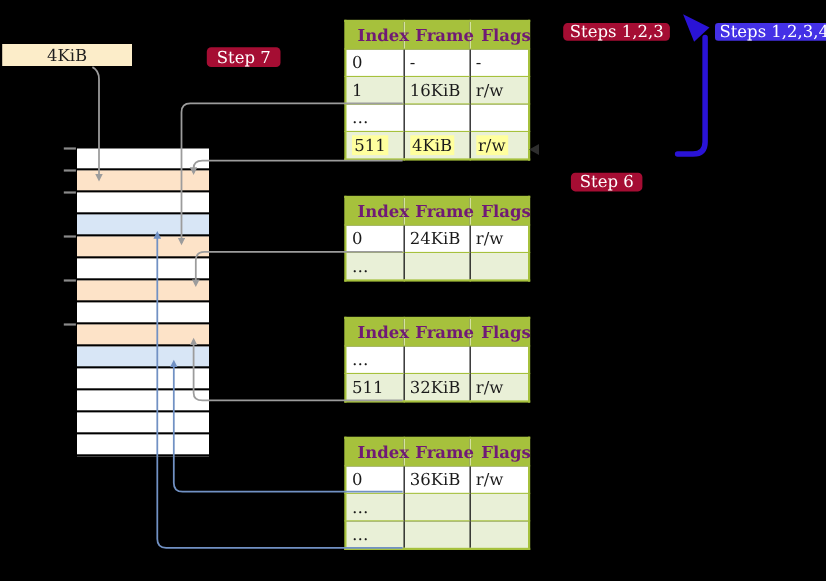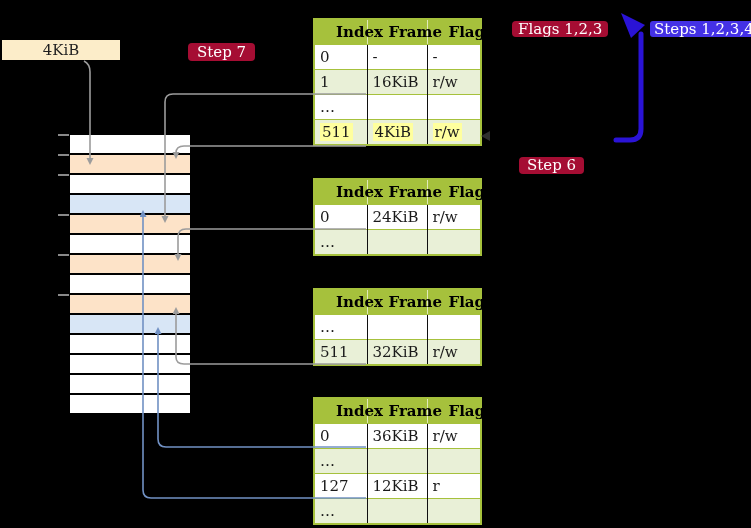--- a/index.html
+++ b/index.html
@@ -21,43 +21,43 @@
   
   #mem{position:absolute;left:70px;top:135px;width:120px;height:280px;background:#000;}
   .mrow{height:20px;box-sizing:border-box;border-bottom:2px solid #000;}
   .mrow.white{background:#ffffff;}
   .mrow.orange{background:var(--c-mem-orange,#fde3c8);}
   .mrow.blue{background:var(--c-mem-blue,#d8e6f6);}
 
   
   table.pt{position:absolute;border-collapse:collapse;table-layout:fixed;width:167px;
            border:2px solid var(--c-table-green,#a6c13c);font-size:15px;color:#1a1a1a;}
-  table.pt th{background:var(--c-table-green,#a6c13c);color:#000000;font-weight:bold;
-              height:24px;text-align:center;padding:0 0 0 21px;
+  table.pt th{background:var(--c-table-green,#a6c13c);color:#701a75;font-weight:bold;
+              height:24px;text-align:center;padding:0 0 0 10px;
               border-right:1px solid rgba(255,255,255,.65);border-bottom:1px solid var(--c-table-green,#a6c13c);}
   table.pt td{height:24px;background:#fff;padding:0 0 0 5px;
               border-right:1px solid #101010;border-top:1px solid var(--c-table-green,#a6c13c);}
   table.pt th:last-child, table.pt td:last-child{border-right:none;}
   table.pt col.c-index{width:53px;} table.pt col.c-frame{width:60px;} table.pt col.c-flags{width:54px;}
   table.pt tr.tint td{background:var(--c-table-row-tint,#e9f0d7);}
   .hl{background:var(--c-highlight-yellow,#ffff9e);padding:0 2px;}
   #t1{left:313px;top:18px;} #t2{left:313px;top:178px;}
   #t3{left:313px;top:288px;} #t4{left:313px;top:397px;}
 
   
   #overlay{position:absolute;left:0;top:0;width:751px;height:528px;pointer-events:none;z-index:5;}
 </style>
 </head>
 <body>
 
 <div id="canvas">
 
   <div id="lbl-4kib">4KiB</div>
   <div id="lbl-step0" class="badge red">Step 7</div>
-  <div id="lbl-steps123" class="badge red">Flags 1,2,3</div>
+  <div id="lbl-steps123" class="badge red">Steps 1,2,3</div>
   <div id="lbl-steps1234" class="badge blue">Steps 1,2,3,4</div>
   <div id="lbl-step4" class="badge red">Step 6</div>
 
   <div id="mem">
     <div class="mrow white"></div>
     <div class="mrow orange"></div>
     <div class="mrow white"></div>
     <div class="mrow blue"></div>
     <div class="mrow orange"></div>
     <div class="mrow white"></div>
@@ -170,25 +170,20 @@
     </tr>
     <tr>
       <td>0</td>
       <td>36KiB</td>
       <td>r/w</td>
     </tr>
     <tr class="tint">
       <td>…</td>
       <td></td>
       <td></td>
-    </tr>
-    <tr>
-      <td>127</td>
-      <td>12KiB</td>
-      <td>r</td>
     </tr>
     <tr class="tint">
       <td>…</td>
       <td></td>
       <td></td>
     </tr>
   </tbody>
     </table>
 
   <svg id="overlay" viewBox="0 0 751 528" xmlns="http://www.w3.org/2000/svg">

